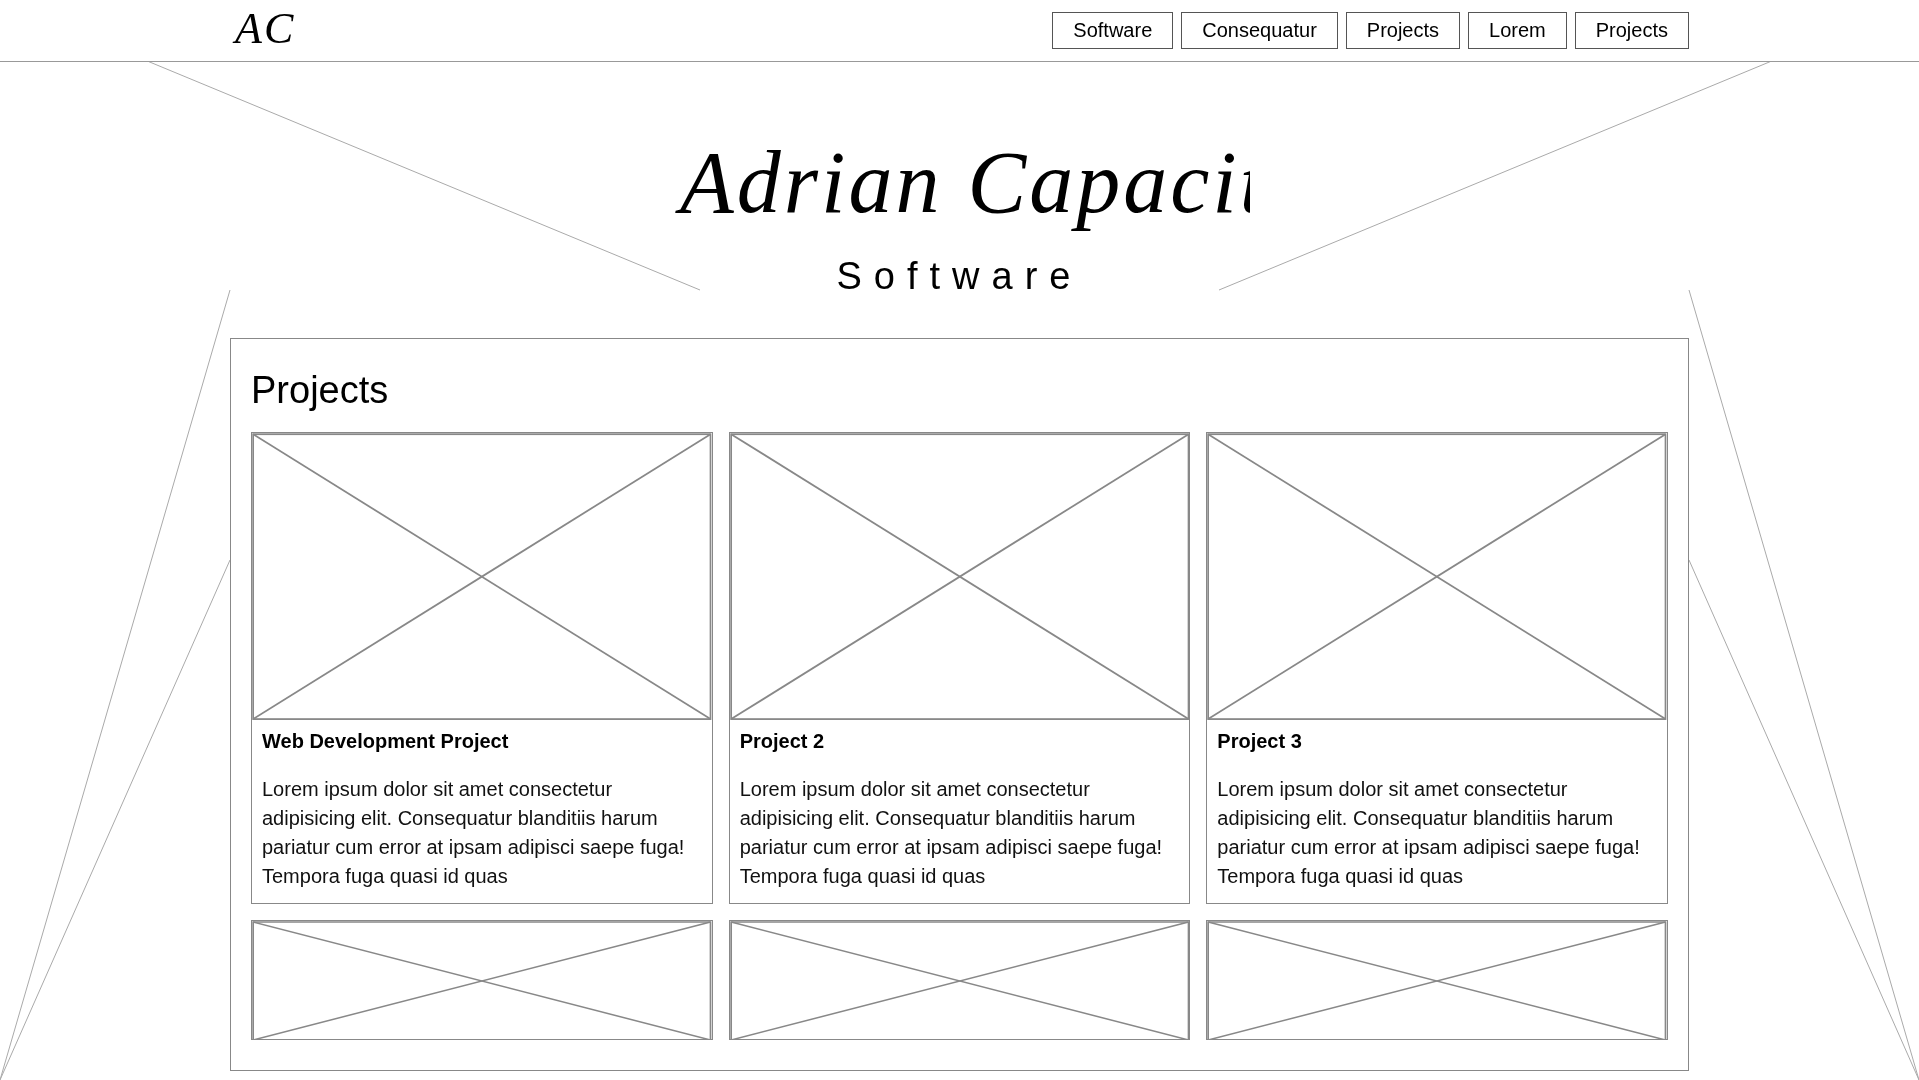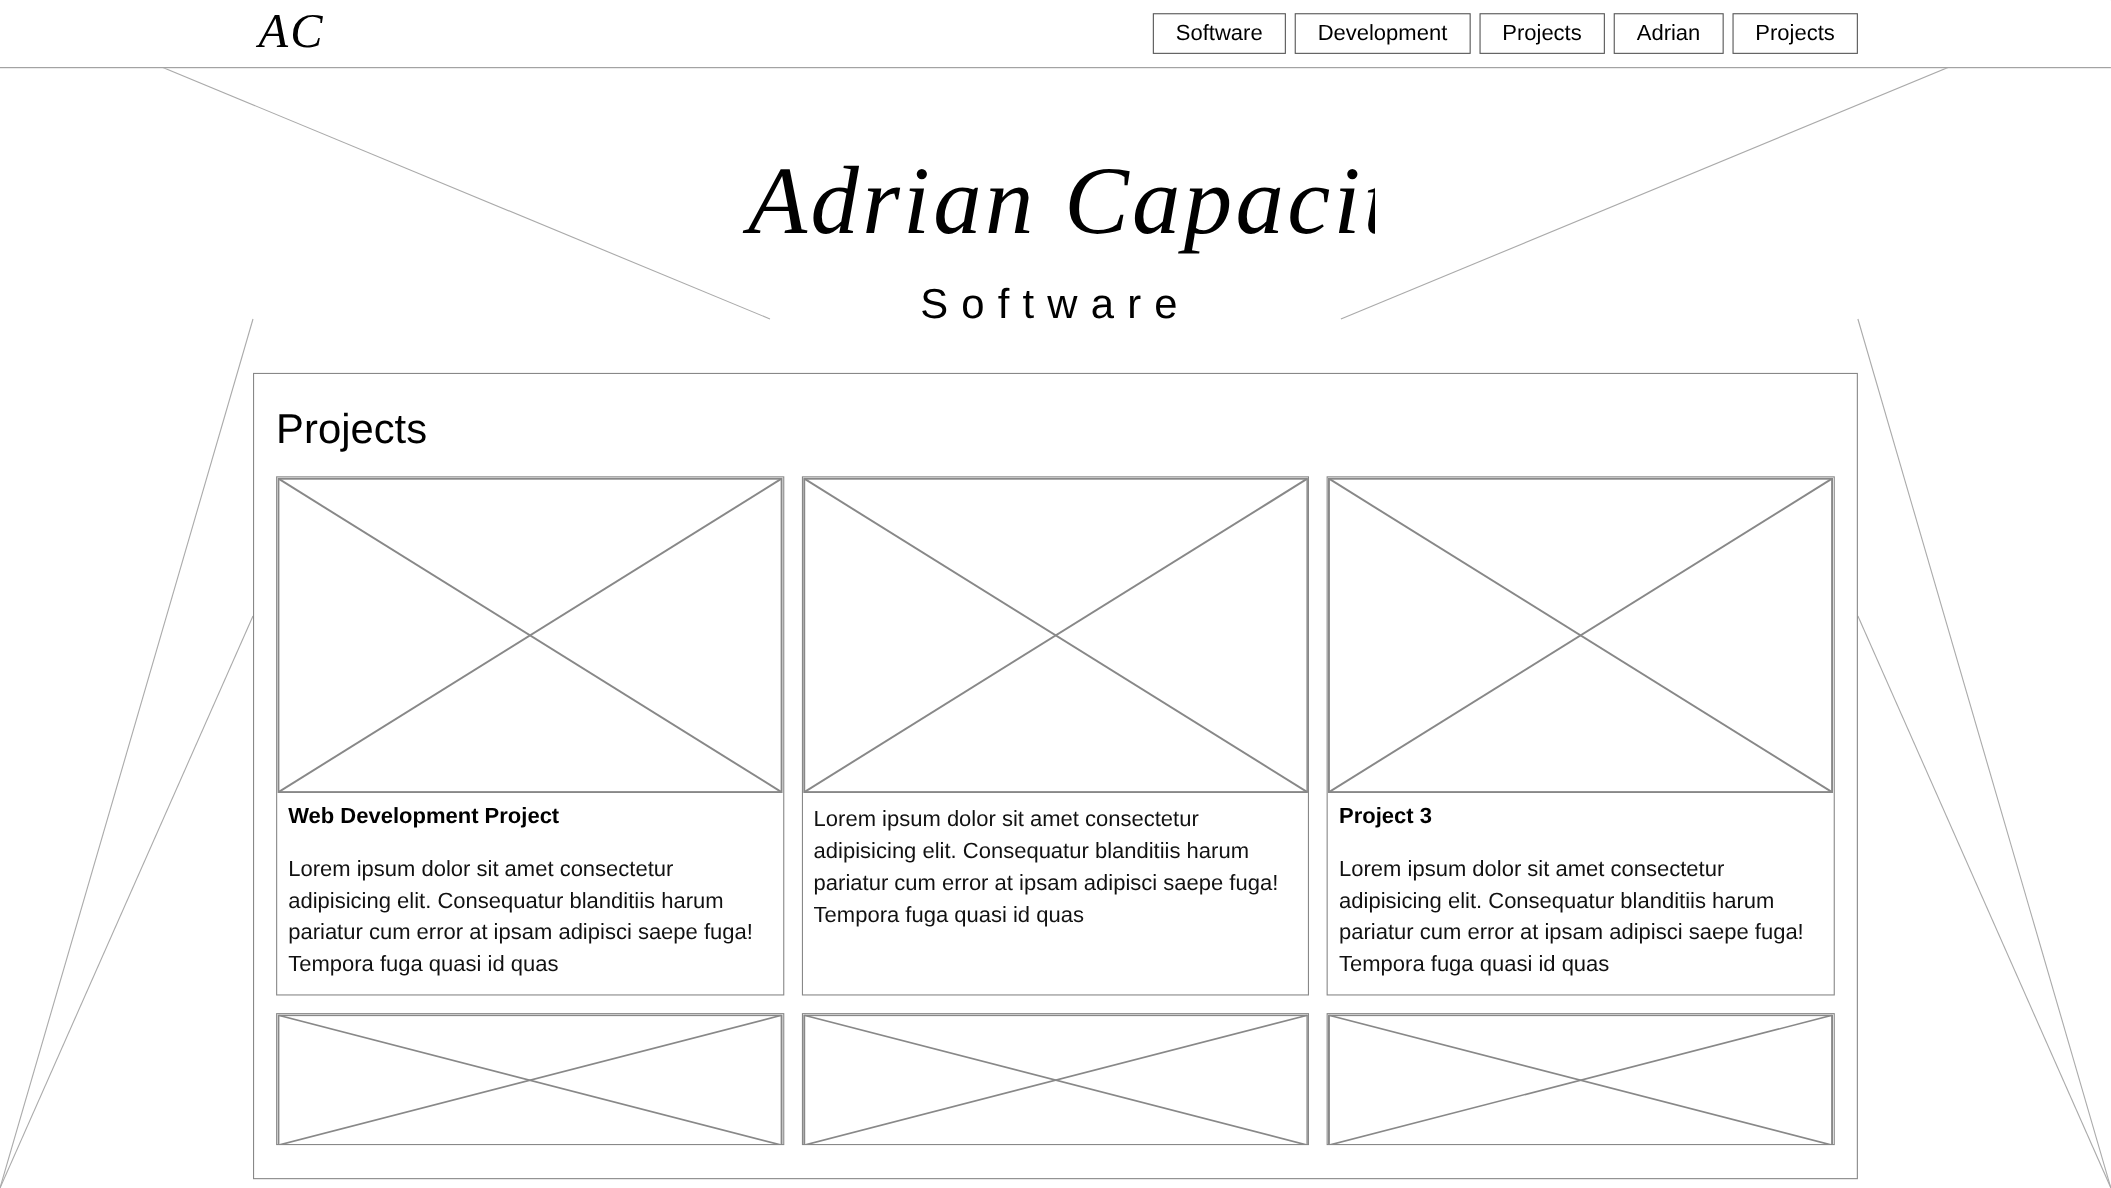--- a/index.html
+++ b/index.html
@@ -177,23 +177,23 @@
 
 <nav>
   <div class="nav-logo">
     
     <svg width="120" height="50" viewBox="0 0 120 50" xmlns="http://www.w3.org/2000/svg">
       <text x="5" y="42" font-family="'Brush Script MT', cursive" font-size="44" fill="#000" font-style="italic">AC</text>
     </svg>
   </div>
   <div class="nav-links">
     <a href="#software">Software</a>
-    <a href="#photography">Development</a>
+    <a href="#photography">Consequatur</a>
     <a href="#projects">Projects</a>
-    <a href="#about">Adrian</a>
+    <a href="#about">Lorem</a>
     <a href="#contact">Projects</a>
   </div>
 </nav>
 
 <div class="hero">
   <div class="hero-name">
     <svg width="580" height="110" viewBox="0 0 580 110" xmlns="http://www.w3.org/2000/svg">
       <text x="10" y="90" font-family="'Brush Script MT', cursive" font-size="88" fill="#000" font-style="italic" letter-spacing="3">Adrian Capacite</text>
     </svg>
   </div>
@@ -221,20 +221,21 @@
 
     <div class="project-card">
       <div class="project-placeholder">
         <svg viewBox="0 0 400 240" xmlns="http://www.w3.org/2000/svg" preserveAspectRatio="none">
           <rect x="1" y="1" width="398" height="238" fill="none" stroke="#888" stroke-width="1.5"></rect>
           <line x1="1" y1="1" x2="399" y2="239" stroke="#888" stroke-width="1.5"></line>
           <line x1="399" y1="1" x2="1" y2="239" stroke="#888" stroke-width="1.5"></line>
         </svg>
       </div>
       <div class="project-info">
+        <div class="project-name">Project 2</div>
         <div class="project-desc">Lorem ipsum dolor sit amet consectetur adipisicing elit. Consequatur blanditiis harum pariatur cum error at ipsam adipisci saepe fuga! Tempora fuga quasi id quas</div>
       </div>
     </div>
 
     <div class="project-card">
       <div class="project-placeholder">
         <svg viewBox="0 0 400 240" xmlns="http://www.w3.org/2000/svg" preserveAspectRatio="none">
           <rect x="1" y="1" width="398" height="238" fill="none" stroke="#888" stroke-width="1.5"></rect>
           <line x1="1" y1="1" x2="399" y2="239" stroke="#888" stroke-width="1.5"></line>
           <line x1="399" y1="1" x2="1" y2="239" stroke="#888" stroke-width="1.5"></line>

